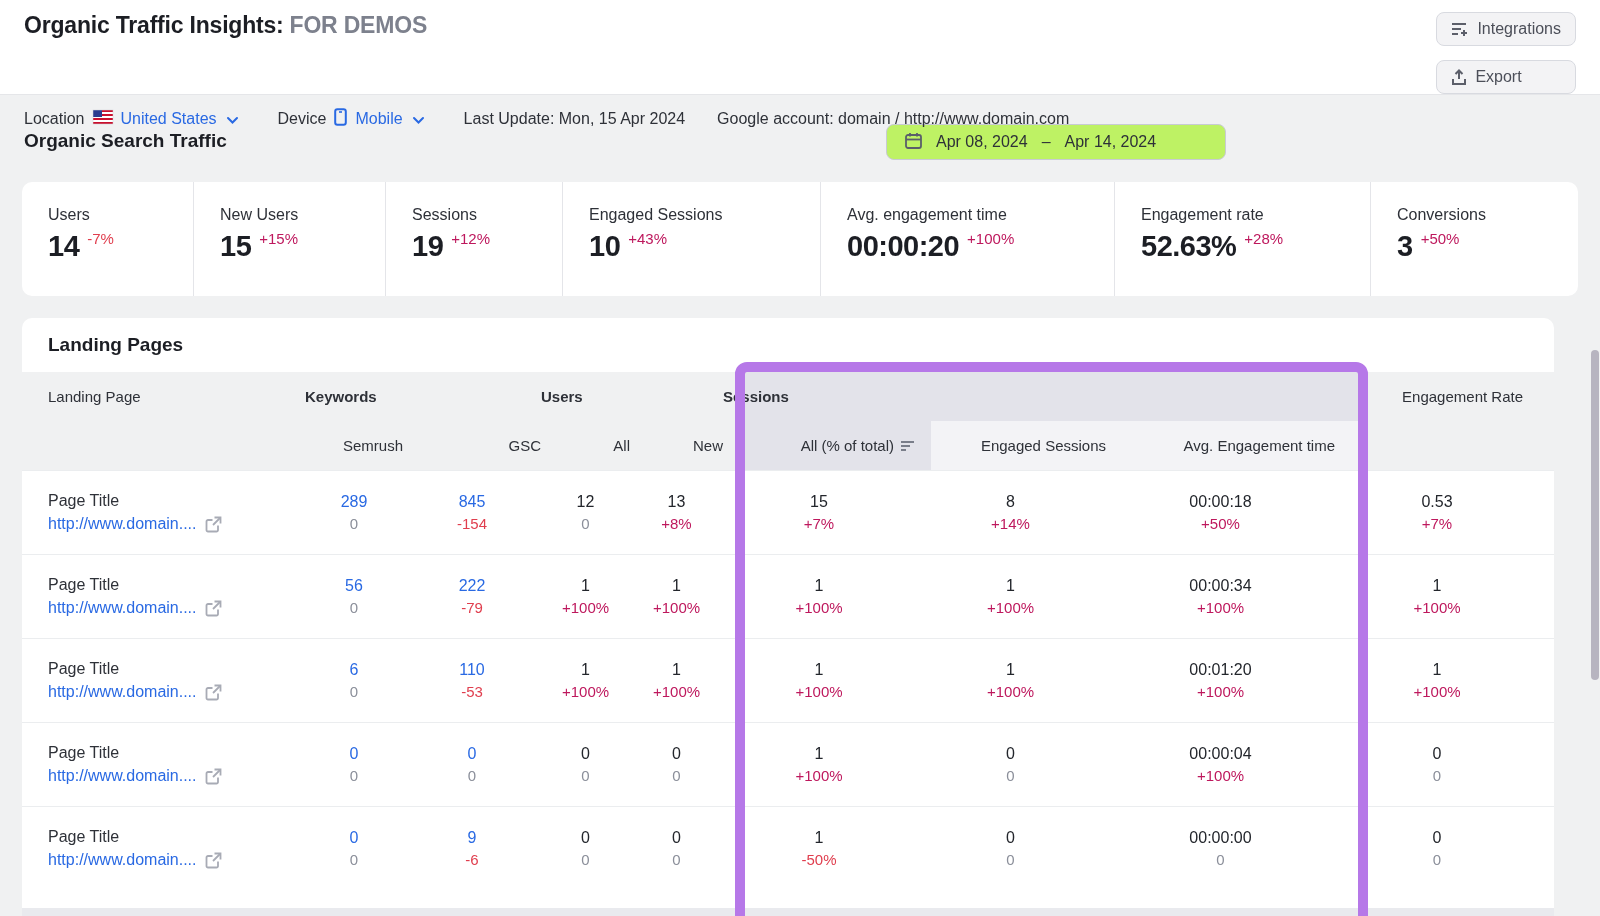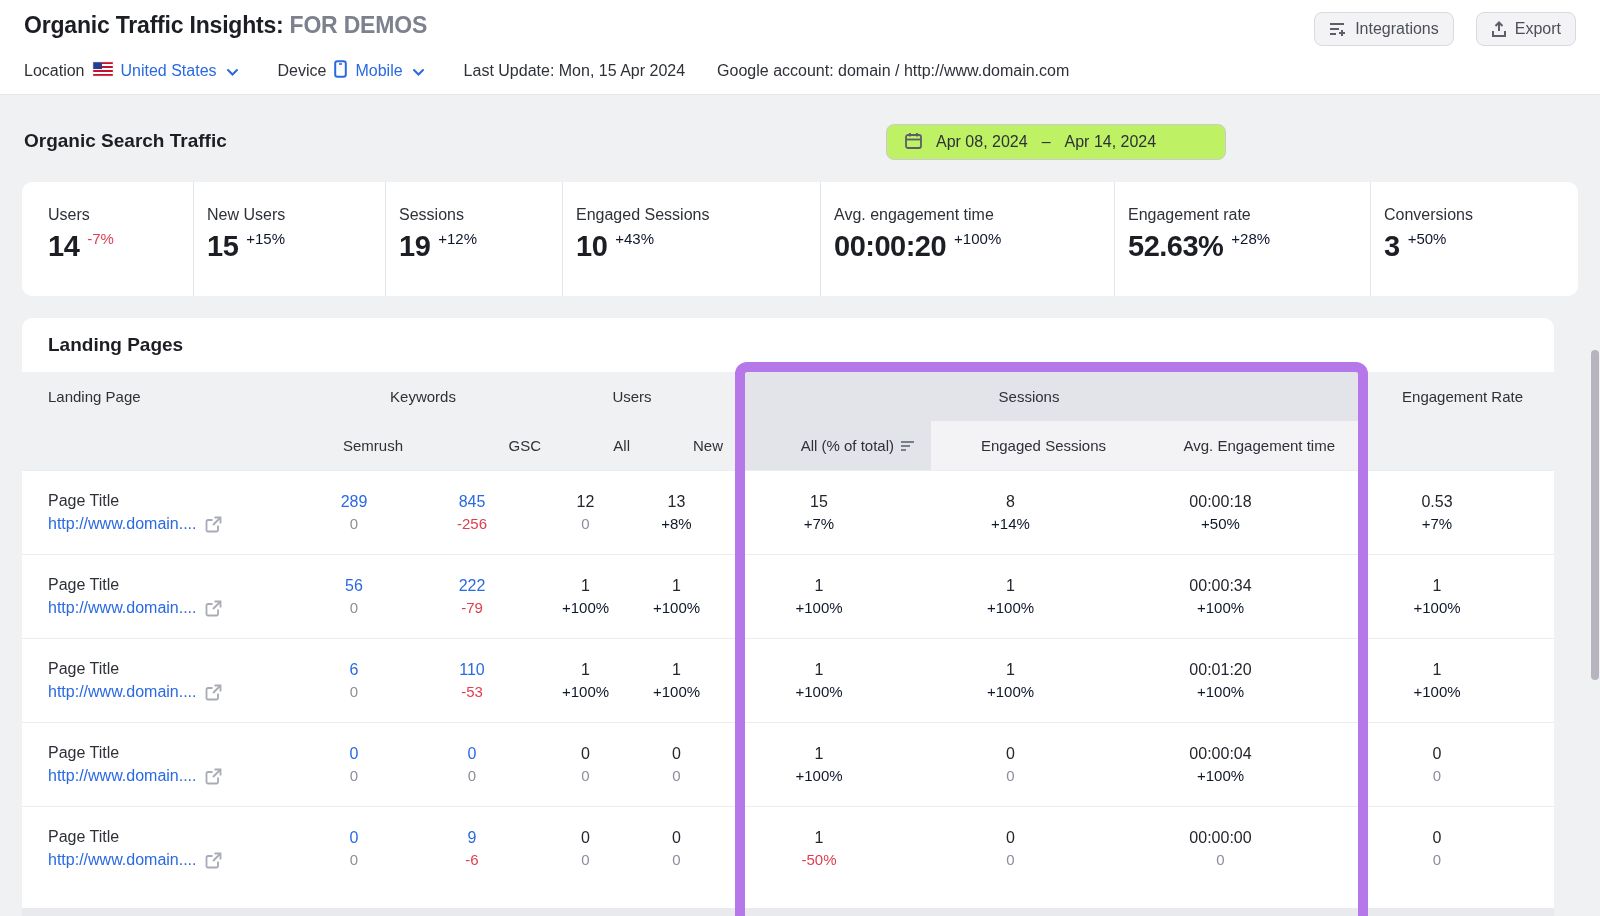--- a/index.html
+++ b/index.html
@@ -11,21 +11,21 @@
   }
   .page { position:relative; width:1600px; height:916px; }
 
   
   .topbar { position:absolute; left:0; top:0; width:1600px; height:95px;
             background:#fff; border-bottom:1px solid #e5e6e9; z-index:1; }
   .title-row { display:flex; align-items:flex-start; justify-content:space-between;
                padding:12px 24px 0 24px; }
   h1 { font-size:23px; font-weight:700; color:#1c1e24; letter-spacing:-0.2px; }
   h1 .muted { color:#7d818d; margin-left:6px; }
-  .top-actions { display:flex; gap:22px; }
+  .top-actions { display:flex; gap:14px;flex-direction:column; }
   .btn { display:flex; align-items:center; gap:8px; height:34px; padding:0 14px;
          background:#f3f3f5; border:1px solid #d8dae0; border-radius:8px;
          font-size:16px; color:#4c4f59; cursor:pointer; }
   .btn svg { display:block; }
 
   .filter-row { display:flex; align-items:center; padding:14px 24px 0 24px;
                 font-size:16px; color:#2e3138; }
   .f-group { display:flex; align-items:center; gap:8px; }
   .f-sep { width:40px; }
   .blue-link { color:#2969e3; cursor:pointer; text-decoration:none; }
@@ -36,26 +36,26 @@
   .section-head h2 { position:absolute; left:24px; top:12px; font-size:19px; font-weight:700; color:#1c1e24; }
   .date-picker { position:absolute; right:54px; top:6px; height:36px; min-width:340px;
                  background:#bef264; border:1px solid #c8cbd3; border-radius:8px;
                  display:flex; align-items:center; gap:14px; padding:0 18px;
                  font-size:16px; color:#2e3138; cursor:pointer; }
 
   
   .metrics-card { position:absolute; left:22px; top:182px; width:1556px; height:114px;
                   background:#fff; border-radius:10px; display:flex; }
   .metric { padding:24px 0 0 26px; }
-  .metric + .metric { border-left:1px solid #e4e5e9;padding-left:13px; }
+  .metric + .metric { border-left:1px solid #e4e5e9; }
   .m-label { font-size:16px; color:#2e3138; margin-bottom:6px; white-space:nowrap; }
   .m-row { display:flex; align-items:flex-start; gap:8px; }
   .m-value { font-size:29px; font-weight:700; color:#1c1e24; letter-spacing:-0.5px; white-space:nowrap; }
   .delta { font-size:15px; white-space:nowrap; }
-  .delta.up { color:#0f172a; }
+  .delta.up { color:#be185d; }
   .delta.down { color:#e03e4e; }
   .delta.neutral { color:#8b8f9a; }
   
   .metric:nth-child(1){width:171px;} .metric:nth-child(2){width:192px;}
   .metric:nth-child(3){width:177px;} .metric:nth-child(4){width:258px;}
   .metric:nth-child(5){width:294px;} .metric:nth-child(6){width:256px;}
   .metric:nth-child(7){width:208px;}
 
   
   .landing-card { position:absolute; left:22px; top:318px; width:1532px; height:598px;
@@ -64,21 +64,21 @@
 
   .grid { display:grid; grid-template-columns:283px 98px 138px 89px 93px 192px 191px 229px 1fr; }
 
   .thead { position:relative; margin-top:16px; background:#f0f1f2; }
   .shade-group { position:absolute; left:713px; top:0; width:633px; height:49px; background:#e3e3ea; }
   .shade-sub-dark { position:absolute; left:713px; top:49px; width:196px; height:49px; background:#e3e3ea; }
   .shade-sub-light { position:absolute; left:909px; top:49px; width:437px; height:49px; background:#f3f3f6; }
   .thead-row { position:relative; height:49px; align-items:center; font-size:15px; color:#2e3138; }
   .th { white-space:nowrap; }
   .th.left { padding-left:26px; text-align:left; }
-  .th.center { text-align:center; }
+  .th.center { text-align:left;font-weight:bold; }
   .th.right { text-align:right; }
   .th.sortable { cursor:pointer; }
   .th .sort-ic { margin-left:6px; vertical-align:-1px; }
   .col-rate-pad { padding-right:31px; }
 
   .trow { height:84px; border-top:1px solid #ebedef; align-items:center; background:#fff; }
   .cell { white-space:nowrap; }
   .cell.lp { padding-left:26px; }
   .lp-title { font-size:16px; color:#2e3138; margin-bottom:5px; }
   .lp-link-row { display:flex; align-items:center; gap:8px; }
@@ -311,21 +311,21 @@
                 </svg>
               </span>
             </div>
           </div>
           <div class="cell num">
             <div class="v link">289</div>
             <span class="delta neutral">0</span>
           </div>
           <div class="cell num">
             <div class="v link">845</div>
-            <span class="delta down">-256</span>
+            <span class="delta down">-154</span>
           </div>
           <div class="cell num">
             <div class="v">12</div>
             <span class="delta neutral">0</span>
           </div>
           <div class="cell num">
             <div class="v">13</div>
             <span class="delta up">+8%</span>
           </div>
           <div class="cell num">

